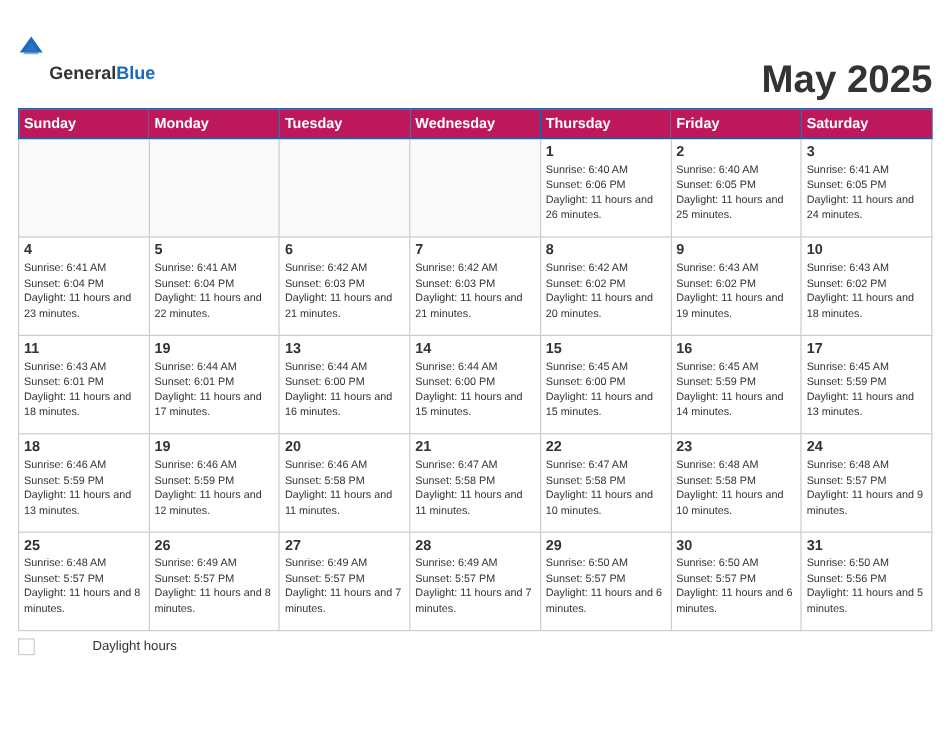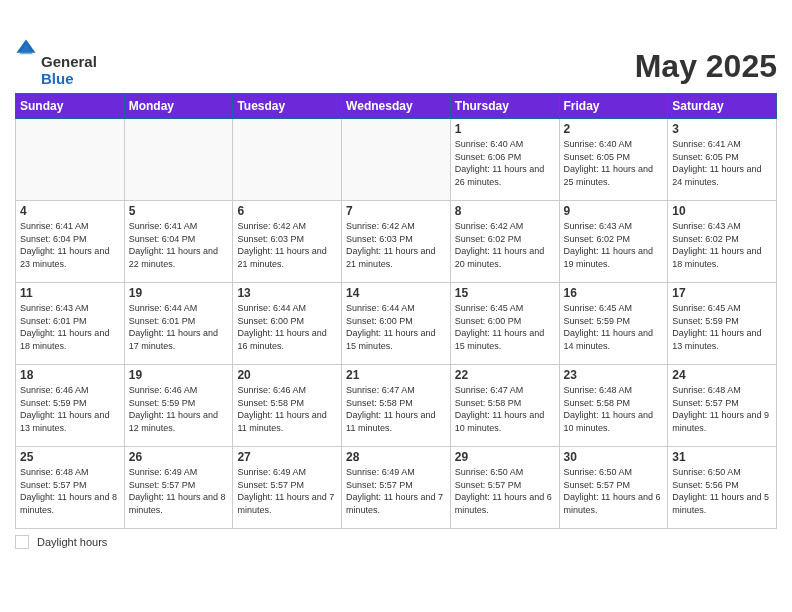--- a/index.html
+++ b/index.html
@@ -21,21 +21,21 @@
       align-items: flex-start;
       margin-bottom: 6px;
     }
     .logo {
       display: flex;
       align-items: center;
       gap: 4px;
     }
     .logo-text {
       display: flex;
-      flex-direction: column;
+      flex-direction: row;
       line-height: 1.1;
       margin-top: 44px;
     }
     .logo-general {
       font-size: 15px;
       font-weight: bold;
       color: #333;
     }
     .logo-blue {
       font-size: 15px;
@@ -59,21 +59,21 @@
     .subtitle {
       font-size: 13px;
       color: #333;
     }
     .calendar {
       width: 100%;
       border-collapse: collapse;
       border: 1px solid #ccc;
     }
     .calendar th {
-      background-color: #6d28d9;
+      background-color: #be185d;
       color: #fff;
       font-size: 12px;
       font-weight: bold;
       padding: 5px 4px;
       text-align: left;
       border: 1px solid #2060a0;
     }
     .calendar td {
       border: 1px solid #ccc;
       vertical-align: top;
@@ -107,20 +107,21 @@
     .daylight-box {
       width: 14px;
       height: 14px;
       background: #fff;
       border: 1px solid #ccc;
       display: inline-block;
     }
     .footer-text {
       font-size: 11px;
       color: #333;
+      margin-left: 40px;
     }
   </style>
 </head>
 <body>
 
 <div class="page">
   <div class="header">
     <div class="logo">
       <svg class="logo-icon" viewBox="0 0 30 30">
         <polygon points="15,2 28,20 2,20" fill="#1a6bbf"></polygon>

